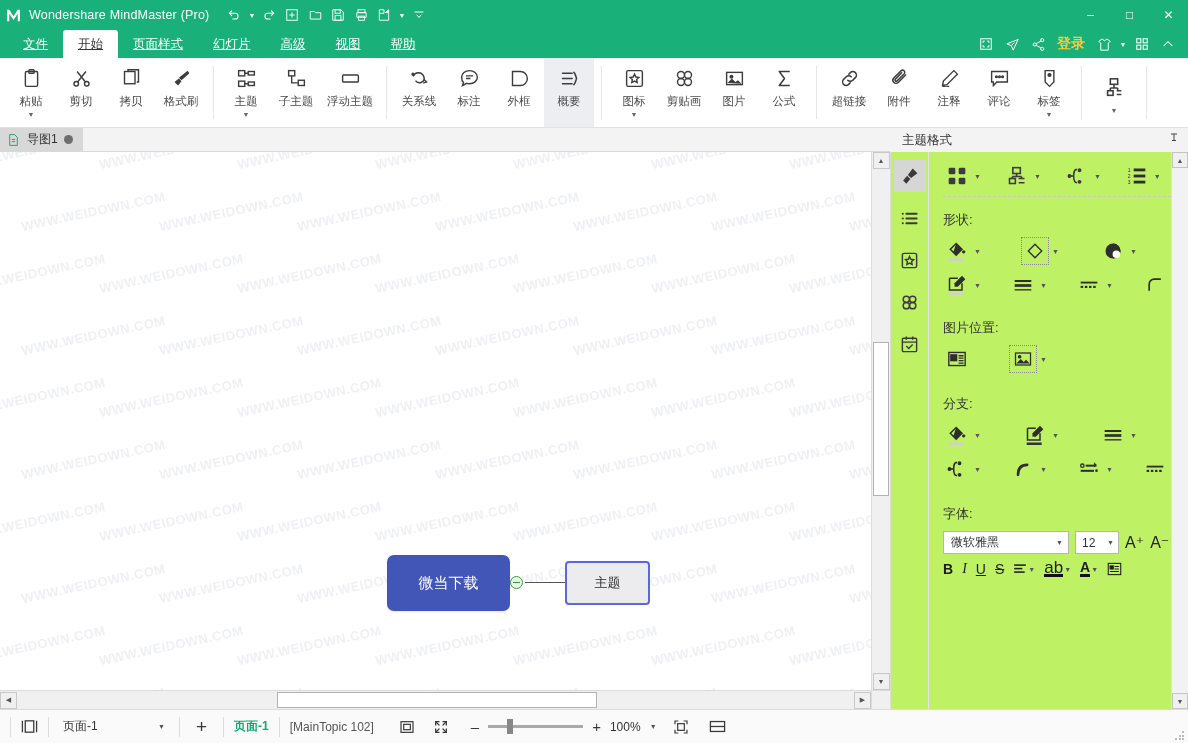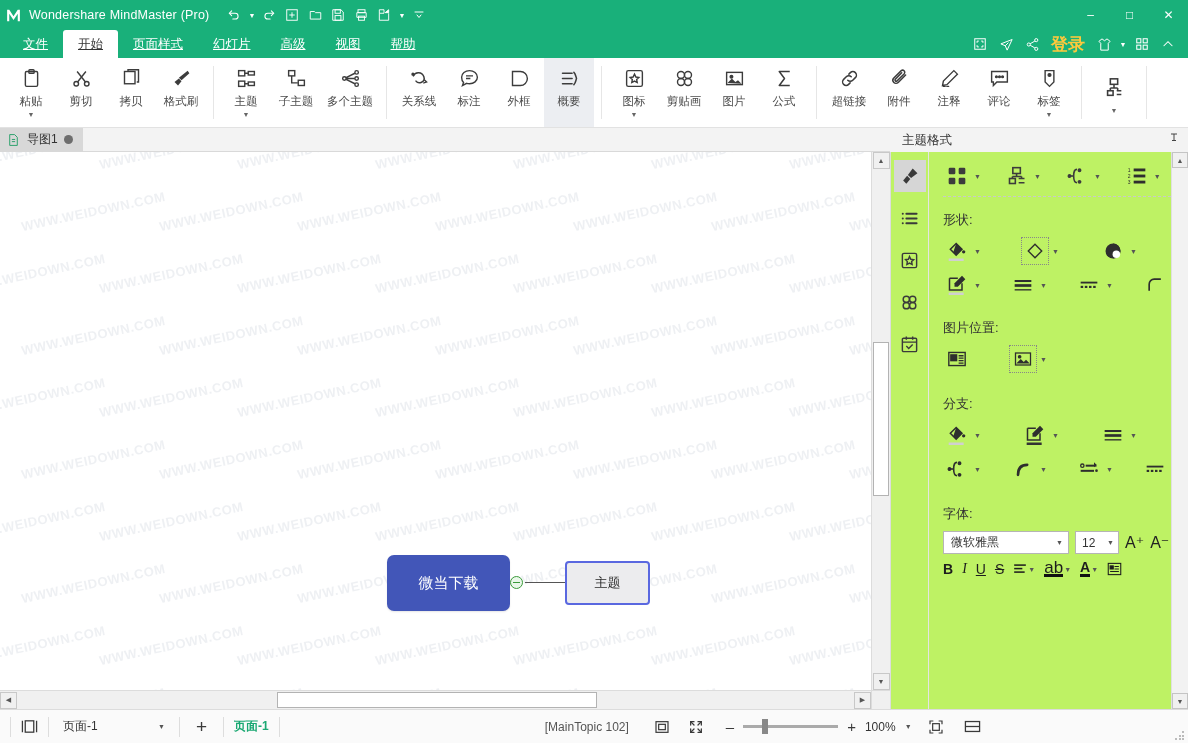--- a/index.html
+++ b/index.html
@@ -48,21 +48,21 @@
     color: #fff; font-size: 12.5px; cursor: default; text-decoration: underline;
   }
   .menu-item.active {
     background: #fff; color: #333; border-radius: 3px 3px 0 0;
   }
   .menu-right { position: absolute; right: 8px; top: 0; height: 28px; display: flex; align-items: center; gap: 2px; }
   .mr-btn {
     min-width: 24px; height: 28px; display: flex; align-items: center; justify-content: center;
     color: #fff; padding: 0 2px;
   }
-  .mr-login { color: #ffc93c; font-size: 17px; font-weight: bold; padding: 0 5px; }
+  .mr-login { color: #ffc93c; font-size: 14px; font-weight: bold; padding: 0 5px; }
   .mr-caret { font-size: 7px; color: #fff; width: 10px; display:flex; align-items:center; justify-content:center; height:28px;}
 
   
   .ribbon {
     height: 70px; background: #fff; border-bottom: 1px solid #e2e2e2;
     display: flex; align-items: stretch; flex: 0 0 70px; padding-left: 6px;
   }
   .rgroup { display: flex; align-items: stretch; }
   .rsep { width: 1px; background: #e6e6e6; margin: 8px 7px; }
   .rbtn {
@@ -426,28 +426,24 @@
               <rect x="3" y="3" width="7" height="6"></rect>
               <rect x="14" y="14" width="7" height="6"></rect>
               <path d="M6.5 9v8h7"></path>
             </svg>
         </div>
         <div class="rlabel">子主题</div>
       </div>
       <div class="rbtn wide">
         <div class="ricon">
           <svg width="21" height="21" viewBox="0 0 24 24" fill="none" stroke="#3c3c3c" stroke-width="1.6">
-              <circle cx="5" cy="12" r="2"></circle>
-              <circle cx="19" cy="5" r="2"></circle>
-              <circle cx="19" cy="19" r="2"></circle>
-              <circle cx="19" cy="12" r="2"></circle>
-              <path d="M7 12h10M7 11l10-5M7 13l10 5"></path>
-            </svg>
-        </div>
-        <div class="rlabel">多个主题</div>
+              <rect x="3" y="8" width="18" height="8" rx="1"></rect>
+            </svg>
+        </div>
+        <div class="rlabel">浮动主题</div>
       </div>
     </div>
     <div class="rsep"></div>
 
     <div class="rgroup">
       <div class="rbtn">
         <div class="ricon">
           <svg width="21" height="21" viewBox="0 0 24 24" fill="none" stroke="#3c3c3c" stroke-width="1.7" stroke-linecap="round">
               <path d="M5 9c2-5 10-5 12 1s-6 9-9 5"></path>
               <circle cx="4.5" cy="7" r="1" fill="#3c3c3c"></circle>
@@ -1054,21 +1050,21 @@
     <div class="page-sel">
       <span>页面-1</span>
       <span class="pcaret">▼</span>
     </div>
     <div class="sb-sep"></div>
     <div class="sb-item" style="font-size:19px;color:#3a3a3a;padding:0 6px">+</div>
     <div class="sb-sep"></div>
     <div class="page-link">页面-1</div>
     <div class="sb-sep"></div>
 
-    <div class="maintopic" style="margin-left:255px">[MainTopic 102]</div>
+    <div class="maintopic" style="">[MainTopic 102]</div>
 
     <div class="sb-item" style="margin-left:25px">
       <svg width="16" height="16" viewBox="0 0 24 24" fill="none" stroke="#3a3a3a" stroke-width="1.8">
           <rect x="3" y="4" width="18" height="16"></rect>
           <rect x="7" y="8" width="10" height="8"></rect>
         </svg>
     </div>
     <div class="sb-item" style="margin-left:18px">
       <svg width="16" height="16" viewBox="0 0 24 24" fill="none" stroke="#3a3a3a" stroke-width="1.9" stroke-linecap="round">
           <path d="M4 9V4h5M20 9V4h-5M4 15v5h5M20 15v5h-5"></path>

